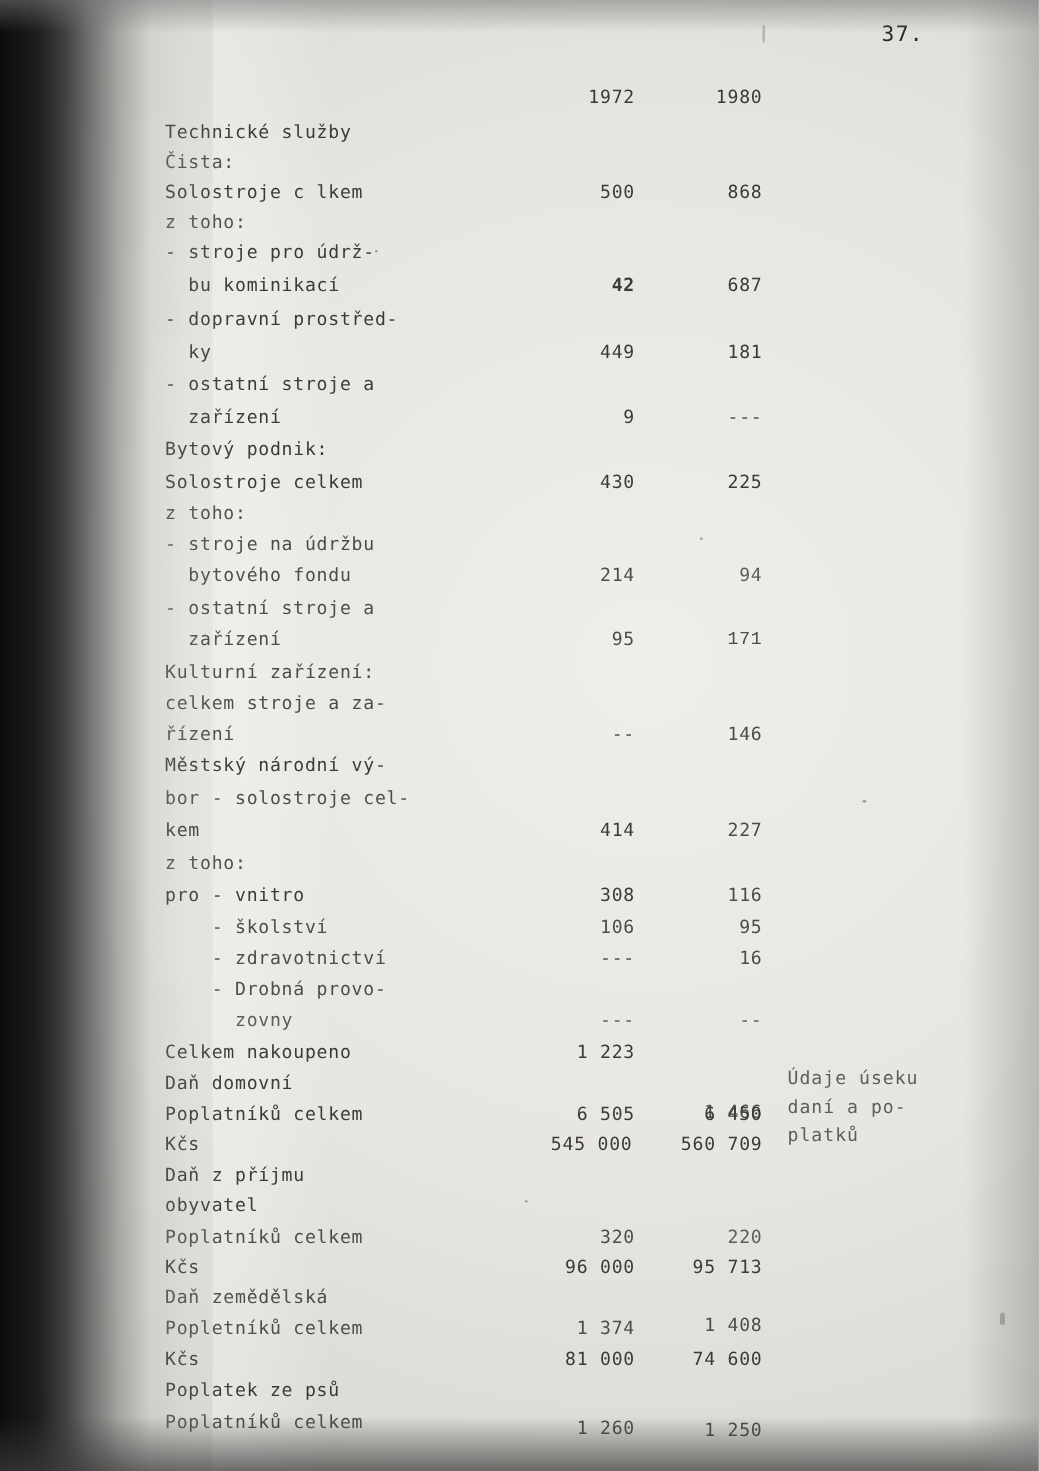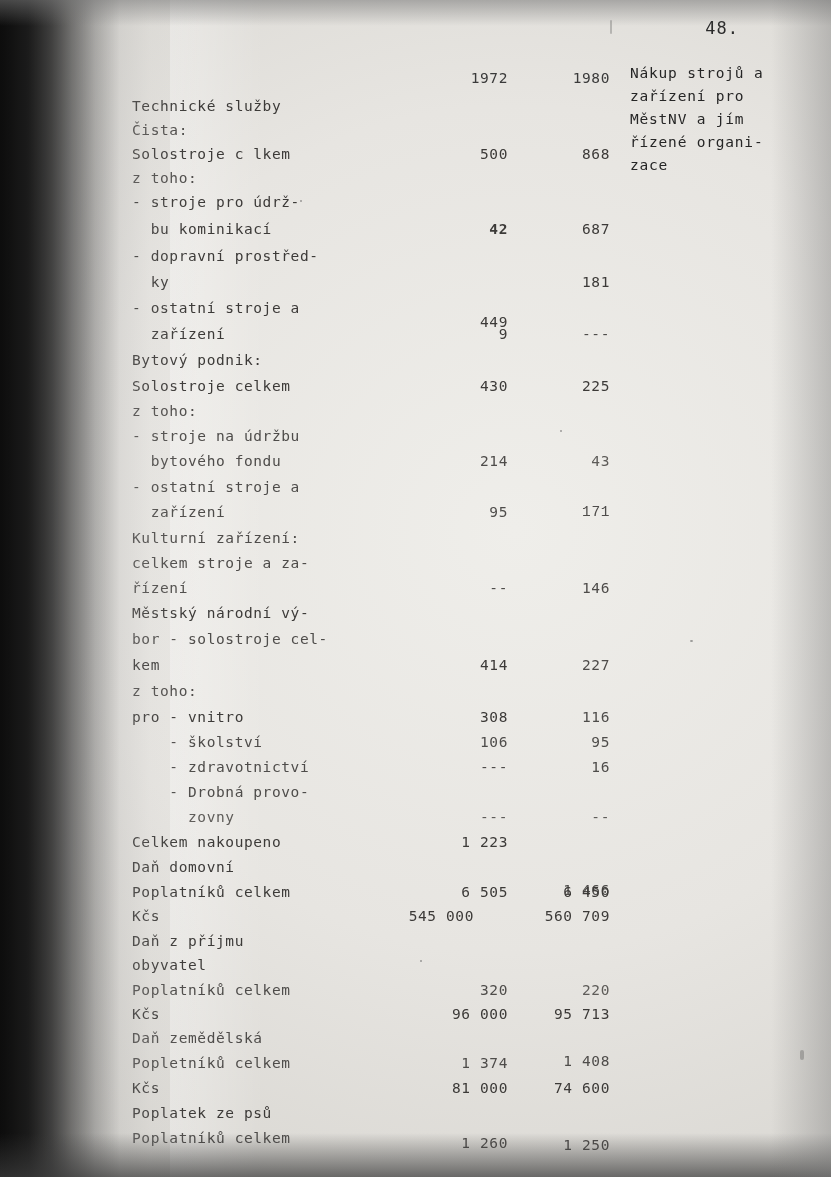--- a/index.html
+++ b/index.html
@@ -141,21 +141,21 @@
 </style>
 </head>
 <body>
 
 <div class="page">
   <div class="paper"></div>
   <div class="smudge"></div>
 
   <div class="content">
 
-    <div class="page-number">48.</div>
+    <div class="page-number">37.</div>
 
     <div class="row col1 hdr" style="top:66px;">1972</div>
     <div class="row col2 hdr" style="top:66px;">1980</div>
 
     <div class="row label w1" style="top:94px;">Technické služby</div>
     <div class="row label w2" style="top:118px;">Čista:</div>
     <div class="row label w1" style="top:142px;">Solostroje c lkem</div>
     <div class="row label w2" style="top:166px;">z toho:</div>
     <div class="row label w1" style="top:190px;">- stroje pro údrž-</div>
     <div class="row label w1" style="top:217px;">  bu kominikací</div>
@@ -191,67 +191,65 @@
     <div class="row label w2" style="top:978px;">Poplatníků celkem</div>
     <div class="row label w1" style="top:1002px;">Kčs</div>
     <div class="row label w2" style="top:1026px;">Daň zemědělská</div>
     <div class="row label w2" style="top:1051px;">Popletníků celkem</div>
     <div class="row label w1" style="top:1076px;">Kčs</div>
     <div class="row label w1" style="top:1101px;">Poplatek ze psů</div>
     <div class="row label w2" style="top:1126px;">Poplatníků celkem</div>
 
     <div class="row col1 w1" style="top:142px;">500</div>
     <div class="row col1 w1" style="top:217px;font-weight:bold;">42</div>
-    <div class="row col1 w1" style="top:270px;margin-top:40px;">449</div>
+    <div class="row col1 w1" style="top:270px;">449</div>
     <div class="row col1 w1" style="top:322px;">9</div>
     <div class="row col1 w1" style="top:374px;">430</div>
     <div class="row col1 w2" style="top:449px;">214</div>
     <div class="row col1 w2" style="top:500px;">95</div>
     <div class="row col1 w2" style="top:576px;">--</div>
     <div class="row col1 w1" style="top:653px;">414</div>
     <div class="row col1 w1" style="top:705px;">308</div>
     <div class="row col1 w2" style="top:730px;">106</div>
     <div class="row col1 w2" style="top:755px;">---</div>
     <div class="row col1 w3" style="top:805px;">---</div>
     <div class="row col1 w1" style="top:830px;">1 223</div>
     <div class="row col1 w1" style="top:880px;">6 505</div>
-    <div class="row col1 w1" style="top:904px; left:366px;">545 000</div>
+    <div class="row col1 w1" style="top:904px; left:398px;">545 000</div>
     <div class="row col1 w2" style="top:978px;">320</div>
     <div class="row col1 w1" style="top:1002px;">96 000</div>
     <div class="row col1 w2" style="top:1051px;">1 374</div>
     <div class="row col1 w1" style="top:1076px;">81 000</div>
     <div class="row col1 w2" style="top:1131px;">1 260</div>
 
     <div class="row col2 w1" style="top:142px;">868</div>
     <div class="row col2 w1" style="top:217px;">687</div>
     <div class="row col2 w1" style="top:270px;">181</div>
     <div class="row col2 w2" style="top:322px;">---</div>
     <div class="row col2 w1" style="top:374px;">225</div>
-    <div class="row col2 w3" style="top:449px;">43</div>
+    <div class="row col2 w3" style="top:449px;">94</div>
     <div class="row col2 w2" style="top:500px;font-family:Liberation Mono, monospace;">171</div>
     <div class="row col2 w2" style="top:576px;">146</div>
     <div class="row col2 w2" style="top:653px;">227</div>
     <div class="row col2 w2" style="top:705px;">116</div>
     <div class="row col2 w2" style="top:730px;">95</div>
     <div class="row col2 w2" style="top:755px;">16</div>
     <div class="row col2 w3" style="top:805px;">--</div>
     <div class="row col2 w2" style="top:878px;">1 466</div>
     <div class="row col2 w1" style="top:880px;">6 450</div>
     <div class="row col2 w1" style="top:904px;">560 709</div>
     <div class="row col2 w3" style="top:978px;">220</div>
     <div class="row col2 w1" style="top:1002px;">95 713</div>
     <div class="row col2 w2" style="top:1049px;">1 408</div>
     <div class="row col2 w1" style="top:1076px;">74 600</div>
     <div class="row col2 w2" style="top:1133px;">1 250</div>
 
-    <div class="note" style="top:62px;">Nákup strojů a
-zařízení pro
-MěstNV a jím
-řízené organi-
-zace</div>
+    <div class="note faint" style="top:852px;">Údaje úseku
+daní a po-
+platků</div>
   </div>
 
   <div class="specks">
     <div class="speck" style="left:300px; top:200px; width:2px; height:2px;"></div>
     <div class="speck" style="left:560px; top:430px; width:2px; height:2px;"></div>
     <div class="speck" style="left:690px; top:640px; width:3px; height:2px;"></div>
     <div class="speck" style="left:420px; top:960px; width:2px; height:2px;"></div>
     <div class="speck" style="left:800px; top:1050px; width:4px; height:10px; border-radius:2px; opacity:.35;"></div>
     <div class="speck" style="left:610px; top:20px; width:2px; height:14px; border-radius:1px; opacity:.3;"></div>
   </div>

